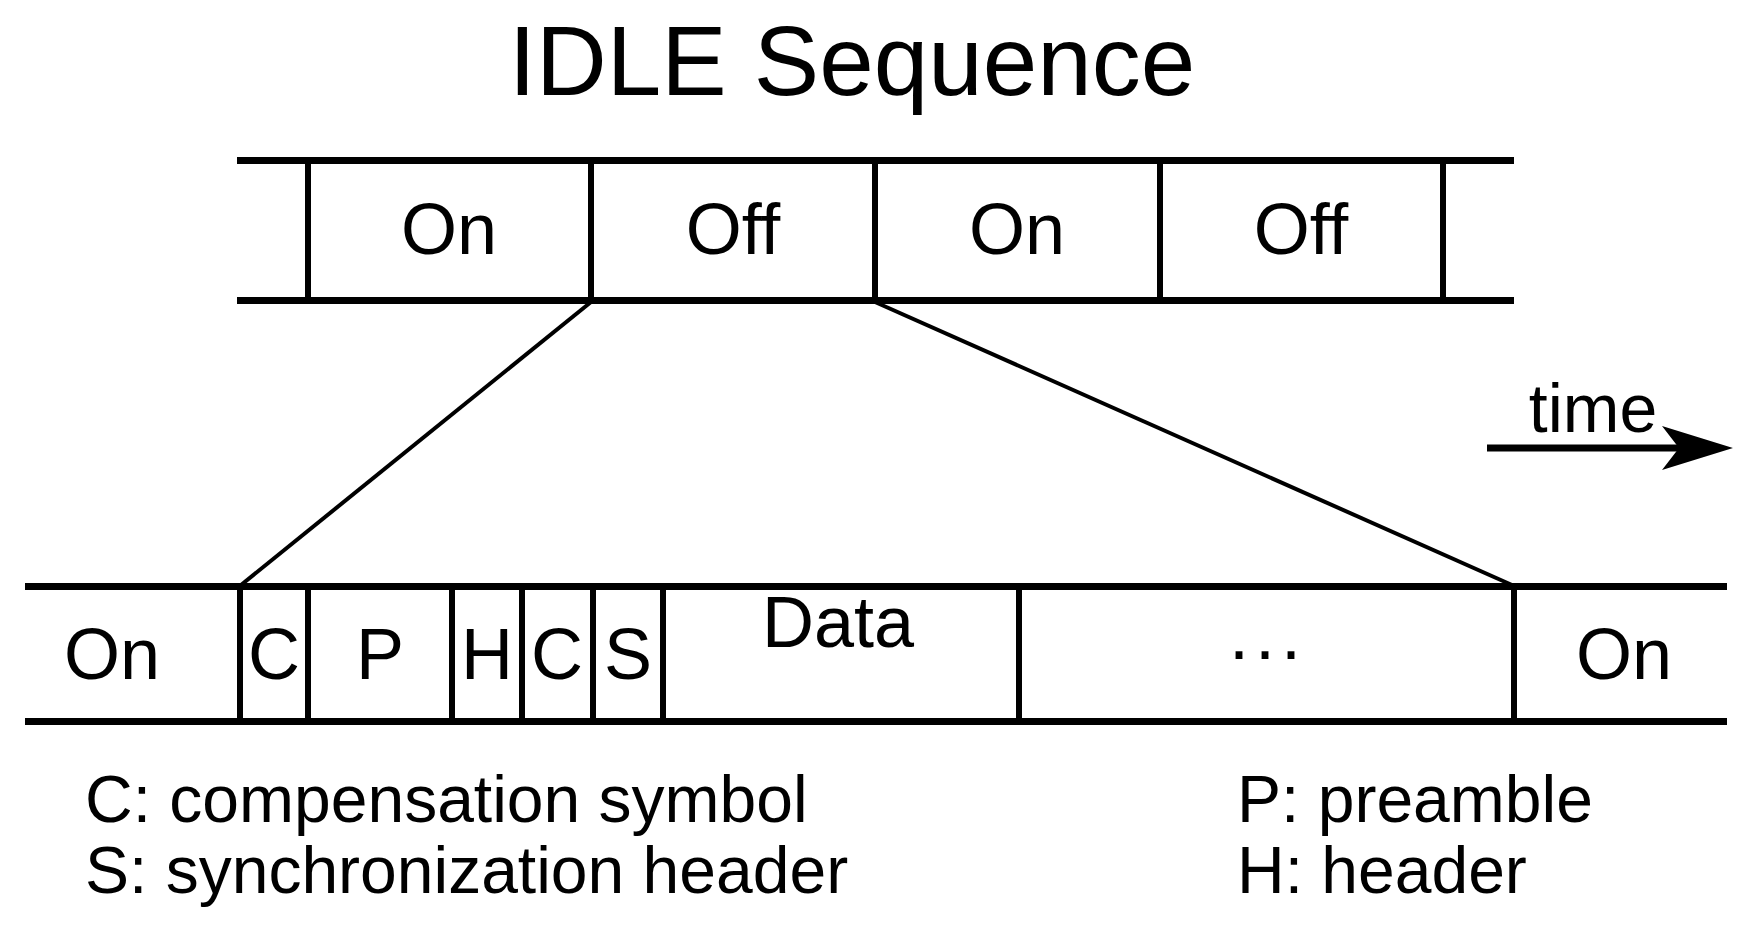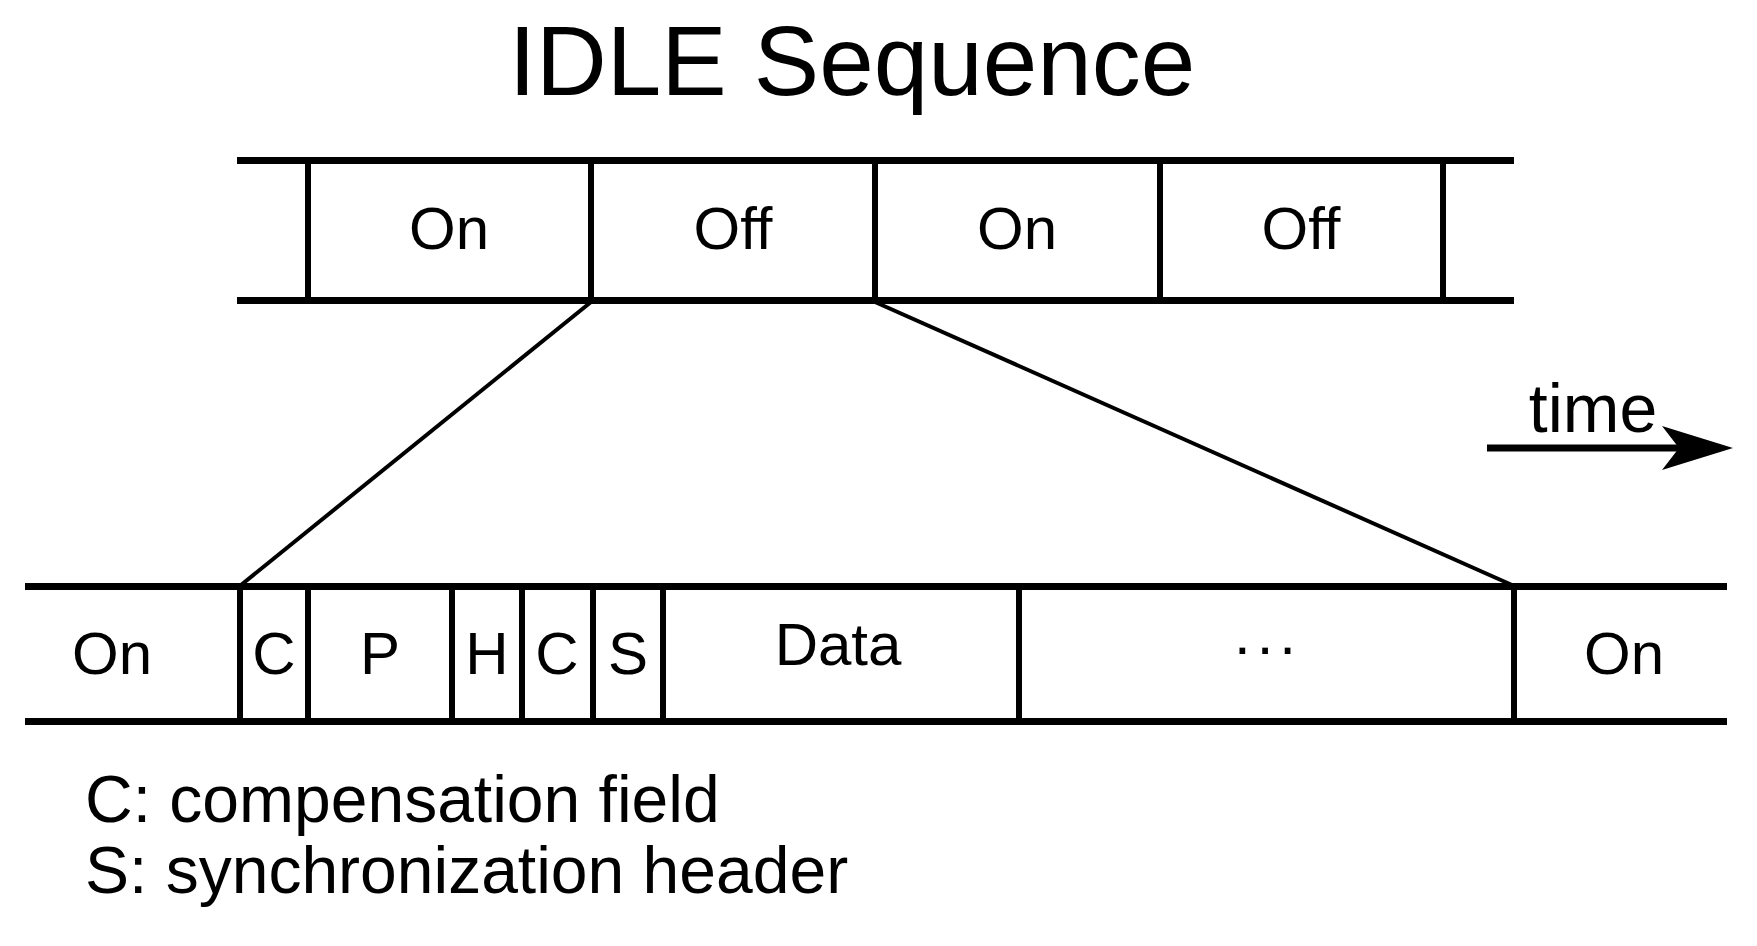--- a/index.html
+++ b/index.html
@@ -19,21 +19,21 @@
   .zoom-ln { stroke-width:4px; }
   .arrow-ln{ stroke-width:7px; }
   .arrow-head { fill:var(--ink); }
 
   .title {
     position:absolute; left:0; top:8px; width:1704px;
     text-align:center; font-size:98px; line-height:1.1; white-space:nowrap;
   }
   .seg-label {
     position:absolute; transform:translate(-50%,-50%);
-    font-size:60px; line-height:1; white-space:nowrap;
+    font-size:72px; line-height:1; white-space:nowrap;
   }
   .dots {
     transform:translate(-50%,-50%) translateY(-20px);
     letter-spacing:6px;
   }
   .time-label {
     position:absolute; left:1593px; top:374px;
     transform:translateX(-50%);
     font-size:68px; line-height:1; white-space:nowrap;
   }
@@ -86,22 +86,26 @@
   <div class="seg-label" style="left:1301px; top:229px;">Off</div>
 
   <div class="time-label">time</div>
 
   <div class="seg-label" style="left:112px;  top:654px;">On</div>
   <div class="seg-label" style="left:274px;  top:654px;">C</div>
   <div class="seg-label" style="left:380px;  top:654px;">P</div>
   <div class="seg-label" style="left:487px;  top:654px;">H</div>
   <div class="seg-label" style="left:557px;  top:654px;">C</div>
   <div class="seg-label" style="left:628px;  top:654px;">S</div>
-  <div class="seg-label" style="left:838px;  top:645px;">Data</div>
+  <div class="seg-label" style="left:838px;  top:622px;">Data</div>
   <div class="seg-label dots" style="left:1268px; top:654px;">...</div>
   <div class="seg-label" style="left:1624px; top:654px;">On</div>
 
   <div class="legend-col legend-left">
-    <div>C: compensation field</div>
+    <div>C: compensation symbol</div>
     <div>S: synchronization header</div>
+  </div>
+  <div class="legend-col legend-right">
+    <div>P: preamble</div>
+    <div>H: header</div>
   </div>
 
 </div>
 
 </body></html>

